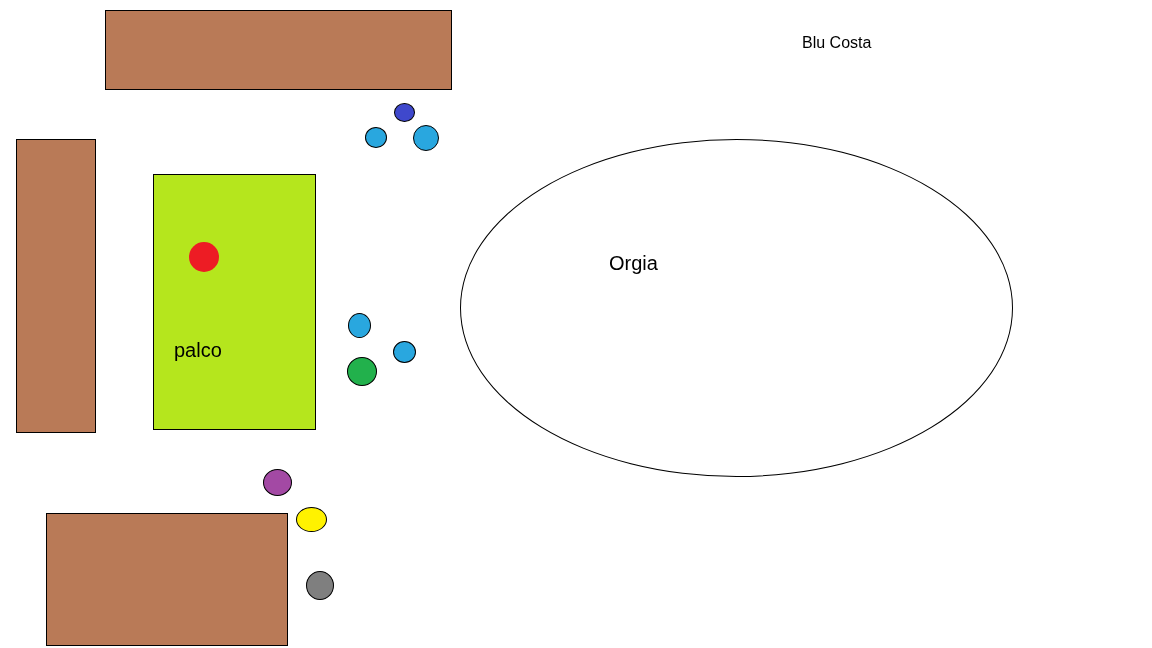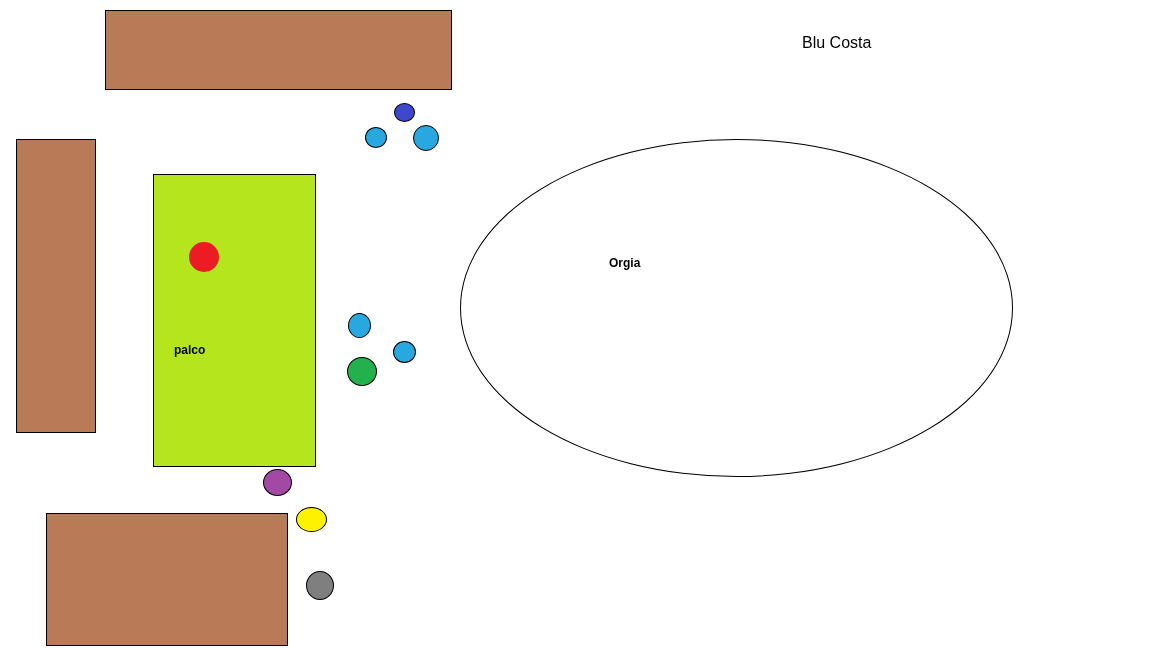--- a/index.html
+++ b/index.html
@@ -33,44 +33,43 @@
   }
   .zone-ellipse {
     position: absolute;
     box-sizing: border-box;
     border: 1px solid #000000;
     border-radius: 50%;
     background: transparent;
   }
   .shape-label {
     position: absolute;
-    font-size: 12px;
+    font-size: 20px;
     line-height: 22px;
     white-space: nowrap;
-    font-weight: bold;
   }
   .legend {
     position: absolute;
     font-size: 16px;
     line-height: 22px;
     white-space: nowrap;
   }
 </style>
 </head>
 <body>
 
 <div id="canvas">
 
   <div id="tables-layer">
       <div class="table-rect" style="left: 105px; top: 10px; width: 347px; height: 80px; background: rgb(185, 122, 87); border-color: rgb(0, 0, 0);"></div>
       <div class="table-rect" style="left: 16px; top: 139px; width: 80px; height: 294px; background: rgb(185, 122, 87); border-color: rgb(0, 0, 0);"></div>
       <div class="table-rect" style="left: 46px; top: 513px; width: 242px; height: 133px; background: rgb(185, 122, 87); border-color: rgb(0, 0, 0);"></div>
     </div>
 
-  <div class="zone-rect" style="left: 153px; top: 174px; width: 163px; height: 293px; background: rgb(181, 230, 29); border-color: rgb(0, 0, 0);">
+  <div class="zone-rect" style="left: 153px; top: 174px; width: 163px; height: 256px; background: rgb(181, 230, 29); border-color: rgb(0, 0, 0);">
     <span class="shape-label" style="left: 20px; top: 164px;">palco</span>
   </div>
 
   <div class="zone-ellipse" style="left: 460px; top: 139px; width: 553px; height: 338px; border-color: rgb(0, 0, 0);">
     <span class="shape-label" style="left: 148px; top: 112px;">Orgia</span>
   </div>
 
   <div id="markers-layer">
       <div class="marker" style="left: 189px; top: 242px; width: 30px; height: 30px; background: rgb(237, 28, 36); border: none;"></div>
       <div class="marker" style="left: 394px; top: 103px; width: 21px; height: 19px; background: rgb(63, 72, 204); border: 1px solid rgb(0, 0, 0);"></div>

